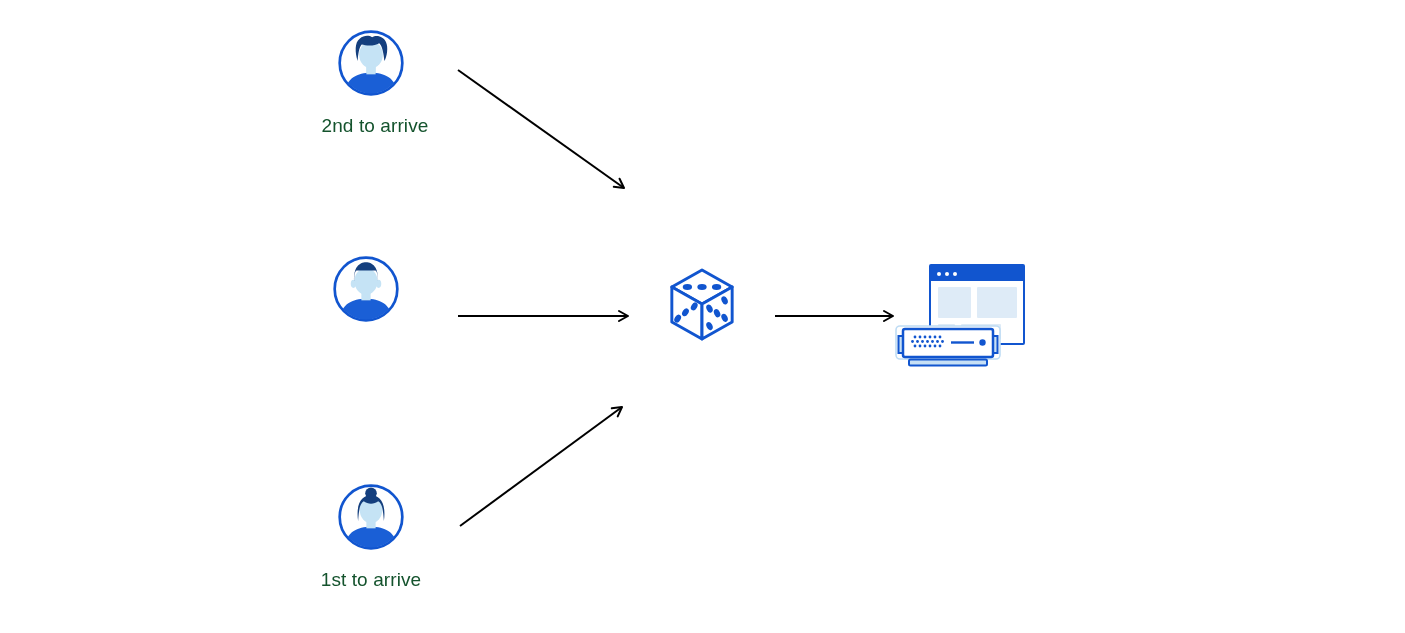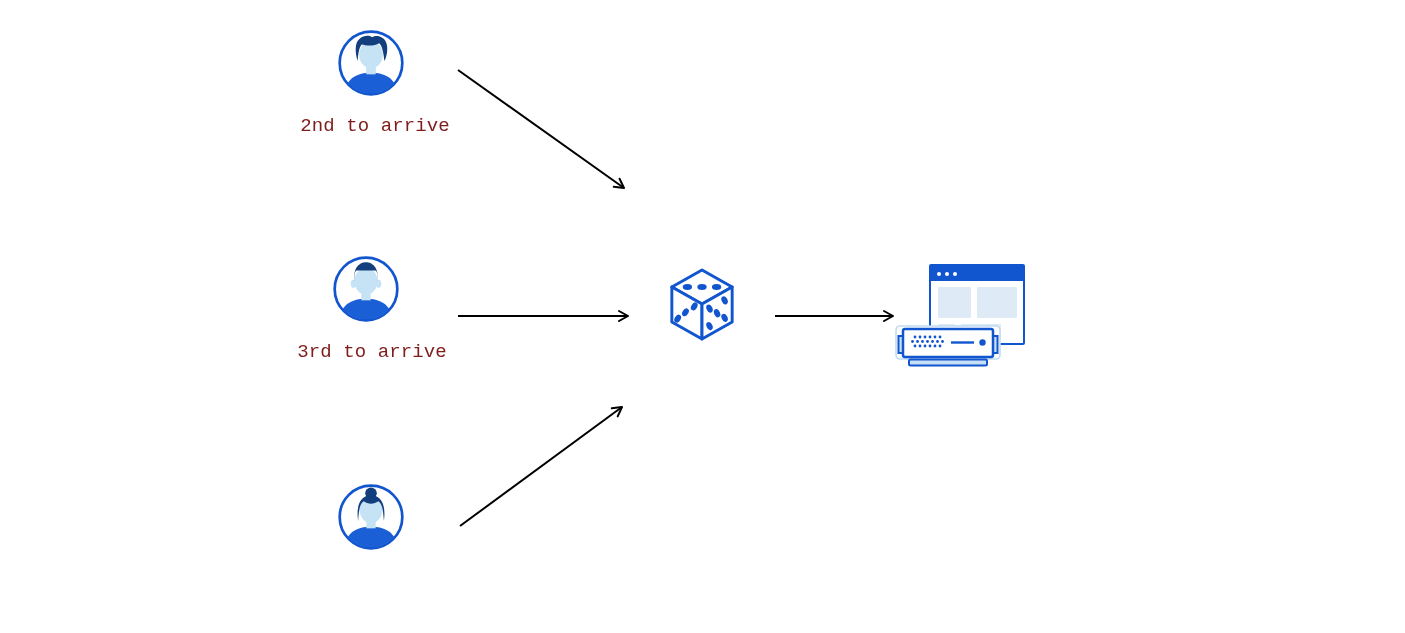--- a/index.html
+++ b/index.html
@@ -2,21 +2,21 @@
 <html><head>
 <meta charset="utf-8">
 <style>
   html,body{margin:0;padding:0;background:#fff;}
   #canvas{
     position:relative;width:1405px;height:633px;background:#ffffff;
     font-family:"Liberation Sans", sans-serif;color:#1b1b1b;overflow:hidden;
   }
   .node-label{
     position:absolute;width:170px;text-align:center;
-    font-size:19px;letter-spacing:.1px;color:#7f1d1d;font-family:Liberation Mono, monospace;
+    font-size:19px;letter-spacing:.1px;color:#14532d;
   }
   .avatar{position:absolute;width:68px;height:68px;}
   #avatar-2nd{left:337px;top:29px;}
   #avatar-3rd{left:332px;top:255px;}
   #avatar-1st{left:337px;top:483px;}
   #label-2nd{left:290px;top:115px;}
   #label-3rd{left:287px;top:341px;}
   #label-1st{left:286px;top:569px;}
   #label-origin{left:880px;top:378px;}
   #dice{position:absolute;left:666px;top:264px;width:72px;height:80px;}
@@ -82,37 +82,37 @@
     <circle cx="33" cy="33" r="30.4" fill="#ffffff" stroke="#1155cf" stroke-width="2.6"></circle>
     <g clip-path="url(#c2)">
       <path d="M6,66 C8,48 19,42.5 33,42.5 C47,42.5 58,48 60,66 Z" fill="#1a5fd6"></path>
       <rect x="28.5" y="30" width="9" height="14" fill="#c5e3f5"></rect>
       <ellipse cx="20.8" cy="28" rx="2.6" ry="4" fill="#c5e3f5"></ellipse>
       <ellipse cx="45.2" cy="28" rx="2.6" ry="4" fill="#c5e3f5"></ellipse>
       <ellipse cx="33" cy="25.5" rx="11.2" ry="13" fill="#c5e3f5"></ellipse>
       <path d="M21.5,26 C20.5,12 26.5,7 33,7 C39.5,7 45.5,12 44.5,26 C44.5,19 43.8,15.6 42,15 L24,15 C22.2,15.6 21.5,19 21.5,26 Z" fill="#143f7e"></path>
     </g>
   </svg>
-  <div class="node-label" id="label-3rd">3rd to arrive</div>
 
   <svg class="avatar" id="avatar-1st" viewBox="0 0 66 66" xmlns="http://www.w3.org/2000/svg">
     <defs>
         <clipPath id="c3">
           <circle cx="33" cy="33" r="29.6"></circle>
         </clipPath>
       </defs>
     <circle cx="33" cy="33" r="30.4" fill="#ffffff" stroke="#1155cf" stroke-width="2.6"></circle>
     <g clip-path="url(#c3)">
       <circle cx="33" cy="10" r="5.6" fill="#143f7e"></circle>
       <path d="M6,66 C8,48 19,42.5 33,42.5 C47,42.5 58,48 60,66 Z" fill="#1a5fd6"></path>
       <rect x="28.5" y="30" width="9" height="14" fill="#c5e3f5"></rect>
       <ellipse cx="33" cy="26" rx="11" ry="13" fill="#c5e3f5"></ellipse>
       <path d="M20.5,37 C18,19 24.5,12 33,12 C41.5,12 48,19 45.5,37 C44.8,26 43.8,20 40,17.8 C36.2,21 29.8,21 26,17.8 C22.2,20 21.2,26 20.5,37 Z" fill="#143f7e"></path>
     </g>
   </svg>
+  <div class="node-label" id="label-1st">1st to arrive</div>
 
   <svg id="dice" viewBox="0 0 74 80" xmlns="http://www.w3.org/2000/svg">
     <g fill="#ffffff" stroke="#1155cf" stroke-width="3" stroke-linejoin="round">
       <path d="M37,5 L68,22.5 L37,40 L6,22.5 Z"></path>
       <path d="M6,22.5 L37,40 L37,76 L6,58.5 Z"></path>
       <path d="M68,22.5 L37,40 L37,76 L68,58.5 Z"></path>
     </g>
     <g fill="#1155cf">
       <ellipse cx="22" cy="22.5" rx="4.8" ry="3"></ellipse>
       <ellipse cx="37" cy="22.5" rx="4.8" ry="3"></ellipse>

